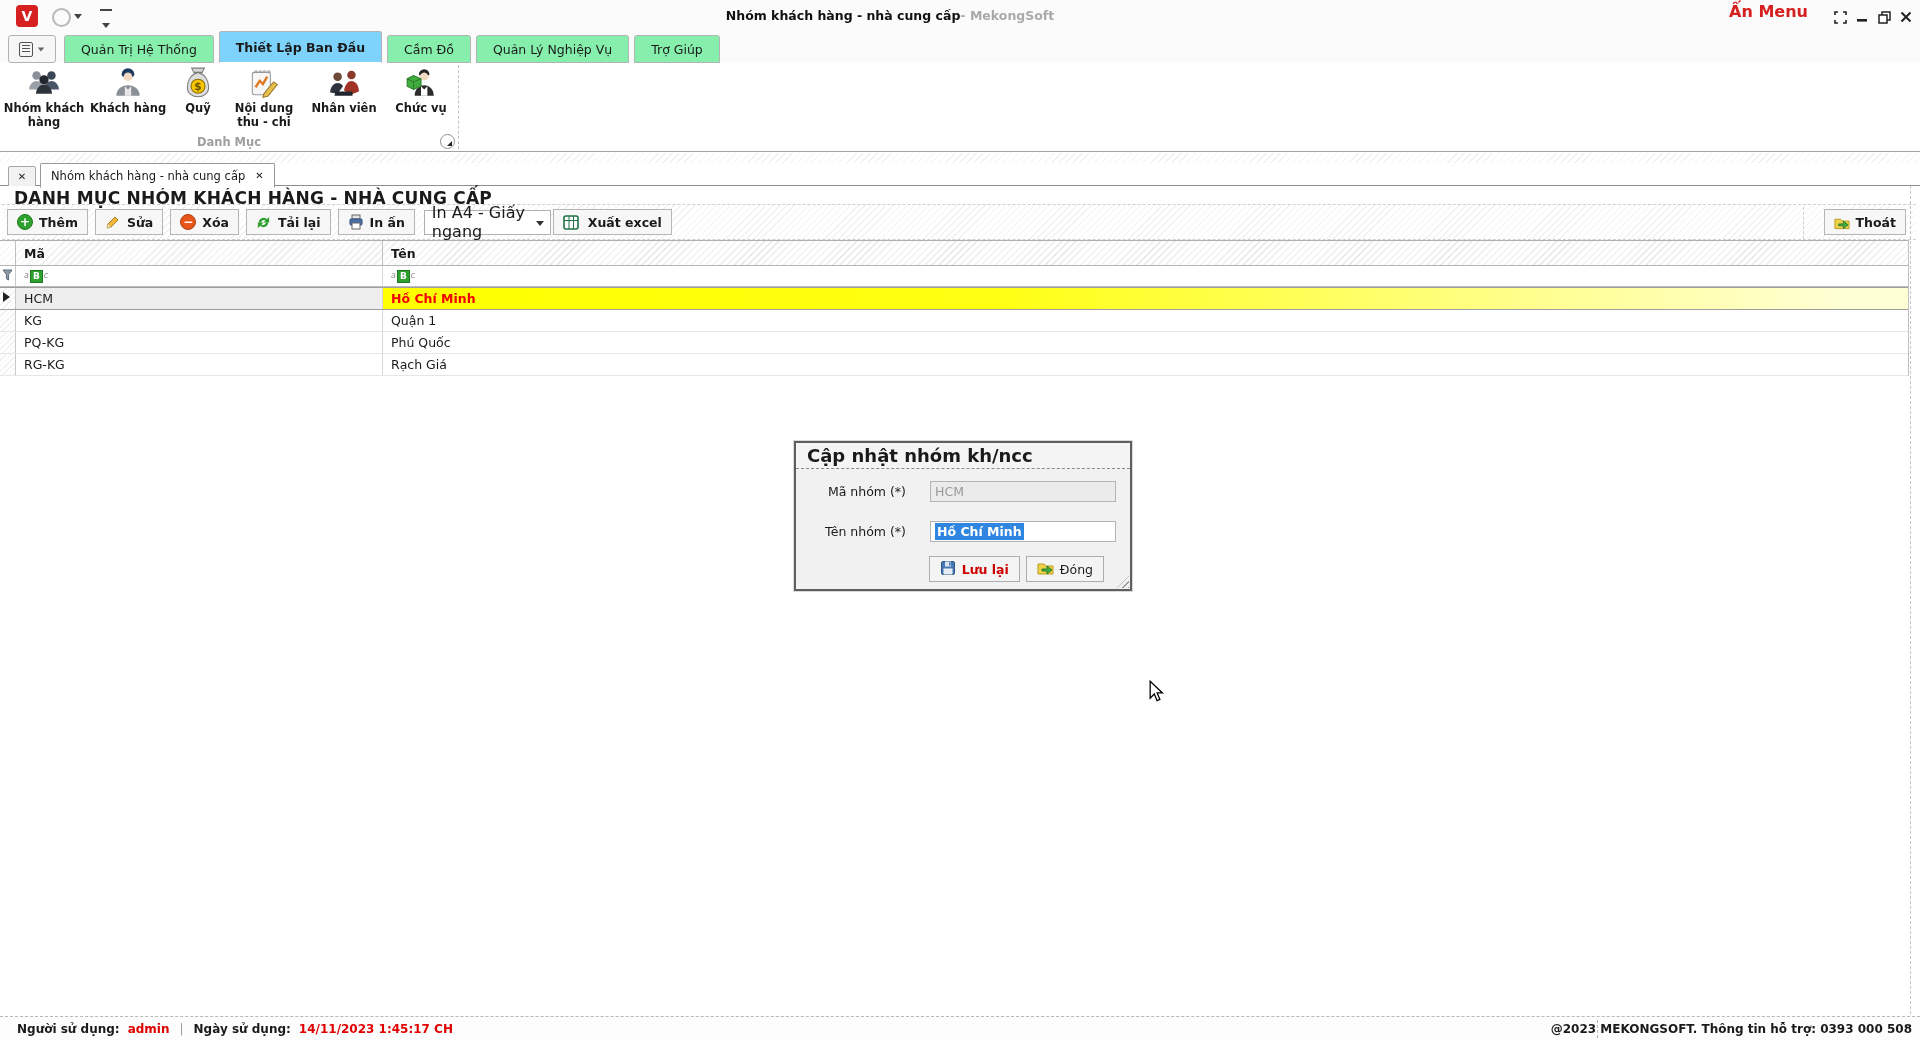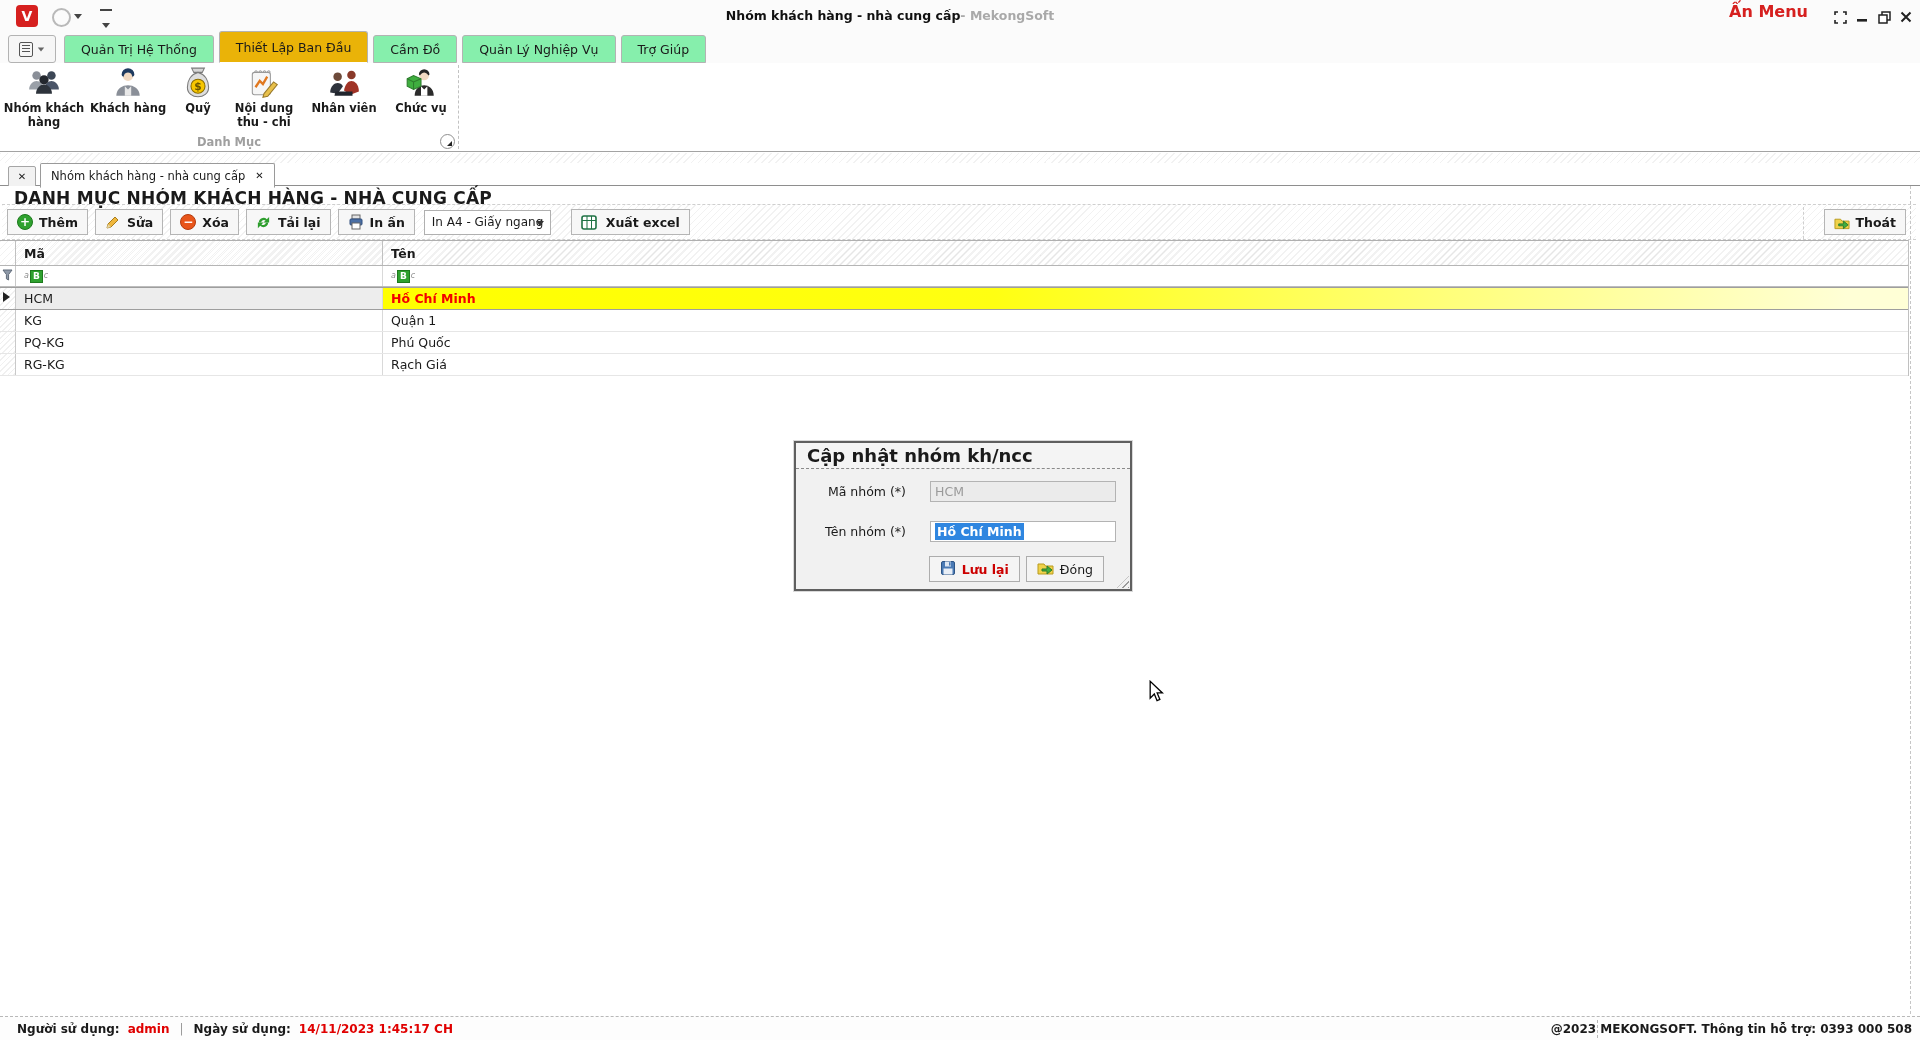--- a/index.html
+++ b/index.html
@@ -25,21 +25,21 @@
   .winbtn svg{display:block;}
 
   
   .tabrow{position:absolute;left:0;top:33px;width:1920px;height:30px;background:#fbfbfb;display:flex;align-items:flex-end;padding-left:8px;box-sizing:border-box;}
   .appmenu-btn{height:26px;width:46px;border:1px solid #b3b3b3;border-radius:3px;background:#f6f6f6;margin-right:8px;
                display:flex;align-items:center;justify-content:center;gap:4px;}
   .appmenu-glyph{width:12px;height:13px;border:1px solid #555;border-radius:2px;position:relative;}
   .appmenu-glyph:before{content:"";position:absolute;left:2px;top:2px;right:2px;height:1px;background:#555;box-shadow:0 3px 0 #555,0 6px 0 #555;}
   .rtab{height:26px;padding:0 16px;border:1px solid #b3b3b3;border-radius:3px 3px 0 0;background:#86efac;
         display:flex;align-items:center;font-size:12.5px;margin-right:5px;white-space:nowrap;}
-  .rtab.active{height:30px;background:#eab308;border-bottom-color:#fff;font-weight:normal;z-index:3;}
+  .rtab.active{height:30px;background:#7dd3fc;border-bottom-color:#fff;font-weight:bold;z-index:3;}
 
   
   .ribbon{position:absolute;left:0;top:63px;width:1920px;height:89px;background:#fff;border-bottom:1px solid #a3a3a3;box-sizing:border-box;}
   .rgroup{position:absolute;left:0;top:0;width:458px;height:88px;}
   .ritems{display:flex;padding-left:2px;}
   .ritem{display:flex;flex-direction:column;align-items:center;padding-top:3px;}
   .ritem .icon32{width:34px;height:34px;}
   .ritem .rlabel{font-size:11.5px;font-weight:bold;text-align:center;line-height:1.2;margin-top:2px;}
   .w84{width:84px;} .w56{width:56px;} .w76{width:76px;} .w70{width:70px;}
   .rgroup-label{position:absolute;left:0;bottom:2px;width:458px;text-align:center;color:#9f9f9f;font-weight:bold;font-size:11.5px;}
@@ -65,21 +65,21 @@
 
   .toolbar{position:absolute;left:2px;top:18px;width:1914px;height:36px;border-top:1px dashed #cfcfcf;border-bottom:1px dashed #cfcfcf;box-sizing:border-box;display:flex;align-items:center;}
   .toolbar .vsep{position:absolute;left:1801px;top:2px;height:32px;border-left:1px dashed #cfcfcf;}
   .tbtn{height:26px;border:1px solid #b5b5b5;background:#f7f7f7;display:flex;align-items:center;gap:6px;
         padding:0 9px;font-size:12.5px;font-weight:bold;margin-left:7px;box-sizing:border-box;}
   .tbtn .ic{width:16px;height:16px;flex:0 0 auto;display:flex;align-items:center;justify-content:center;}
   .ic-circle{width:14px;height:14px;border-radius:50%;color:#fff;font-weight:bold;font-size:12px;line-height:14px;text-align:center;}
   .green{background:#2fa12f;border:1px solid #1d7a1d;}
   .orange{background:#e8551a;border:1px solid #b53c0e;}
   .tselect{height:25px;width:127px;border:1px solid #b0b0b0;background:#fff;margin-left:9px;display:flex;align-items:center;
-           font-size:12px;font-weight:normal;padding-left:7px;box-sizing:border-box;position:relative;}
+           font-size:16px;font-weight:normal;padding-left:7px;box-sizing:border-box;position:relative;}
   .tselect .caret{position:absolute;right:6px;top:10px;border-top-color:#333;}
   .tbtn.exit{position:absolute;right:10px;margin:0;}
 
   
   .grid{position:absolute;left:0px;top:54px;width:1908px;border-right:1px solid #c0c0c0;}
   .g-row{display:flex;box-sizing:border-box;}
   .g-ind{width:16px;flex:0 0 auto;border-right:1px solid #c9c9c9;box-sizing:border-box;position:relative;}
   .g-ma{width:367px;flex:0 0 auto;border-right:1px solid #d9d9d9;box-sizing:border-box;padding-left:8px;display:flex;align-items:center;}
   .g-ten{flex:1;padding-left:8px;display:flex;align-items:center;}
   .g-head{height:26px;border-top:1px solid #b0b0b0;border-bottom:1px solid #b5b5b5;font-weight:bold;font-size:12.5px;}
@@ -298,21 +298,21 @@
           <rect x="2" y="5" width="12" height="6" rx="1" fill="#4a6fa5" stroke="#33517e"></rect>
           <rect x="4" y="9" width="8" height="6" fill="#fff" stroke="#666"></rect>
         </svg>
       </span>
       <span>In ấn</span>
     </div>
     <div class="tselect">
       <span>In A4 - Giấy ngang</span>
       <span class="caret"></span>
     </div>
-    <div class="tbtn hatch" style="margin-left:20px;gap:9px;">
+    <div class="tbtn hatch" style="margin-left:2px;gap:9px;">
       <span class="ic">
         <svg width="16" height="15" viewBox="0 0 16 15">
           <rect x="1" y="1" width="14" height="13" rx="2" fill="#fff" stroke="#1f7244" stroke-width="1.6"></rect>
           <path d="M1 5.5h14M6 1v13M10.5 1v13" stroke="#1f7244"></path>
         </svg>
       </span>
       <span>Xuất excel</span>
     </div>
     <div class="tbtn hatch exit">
       <span class="ic">

